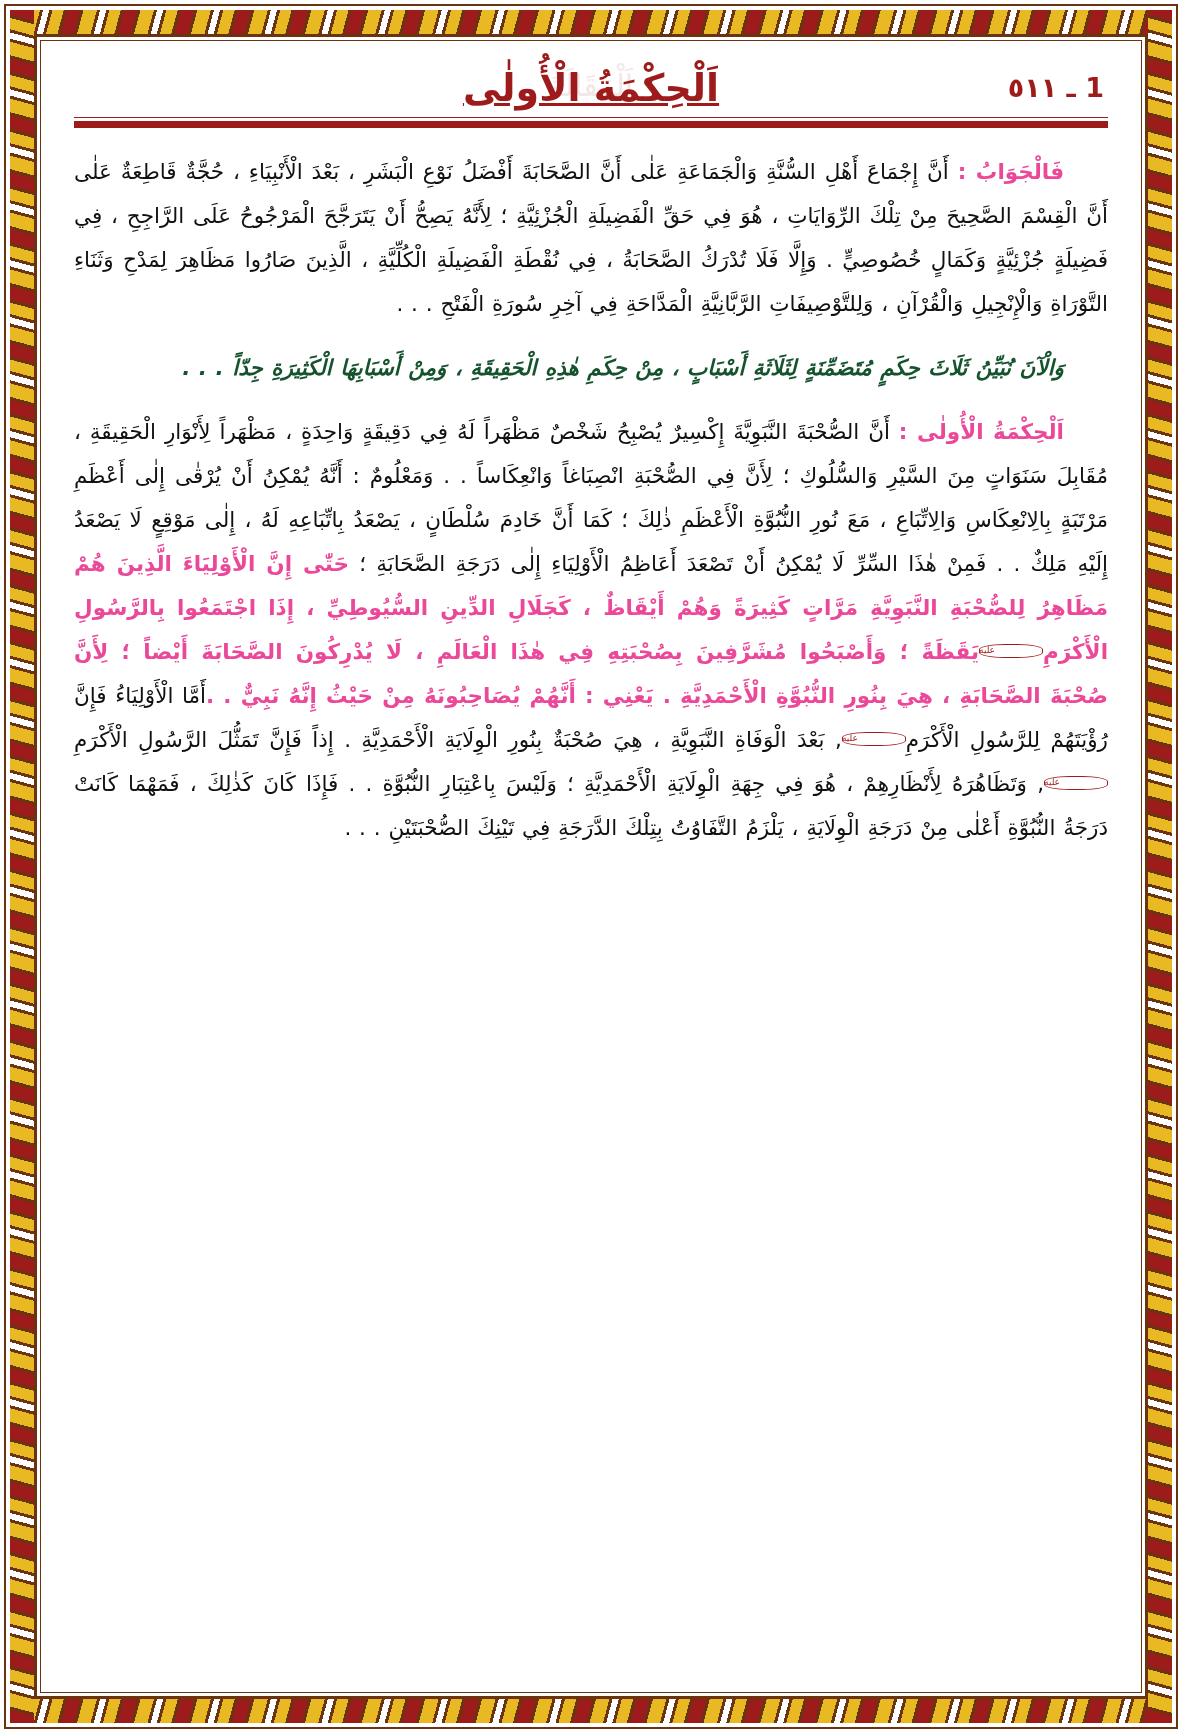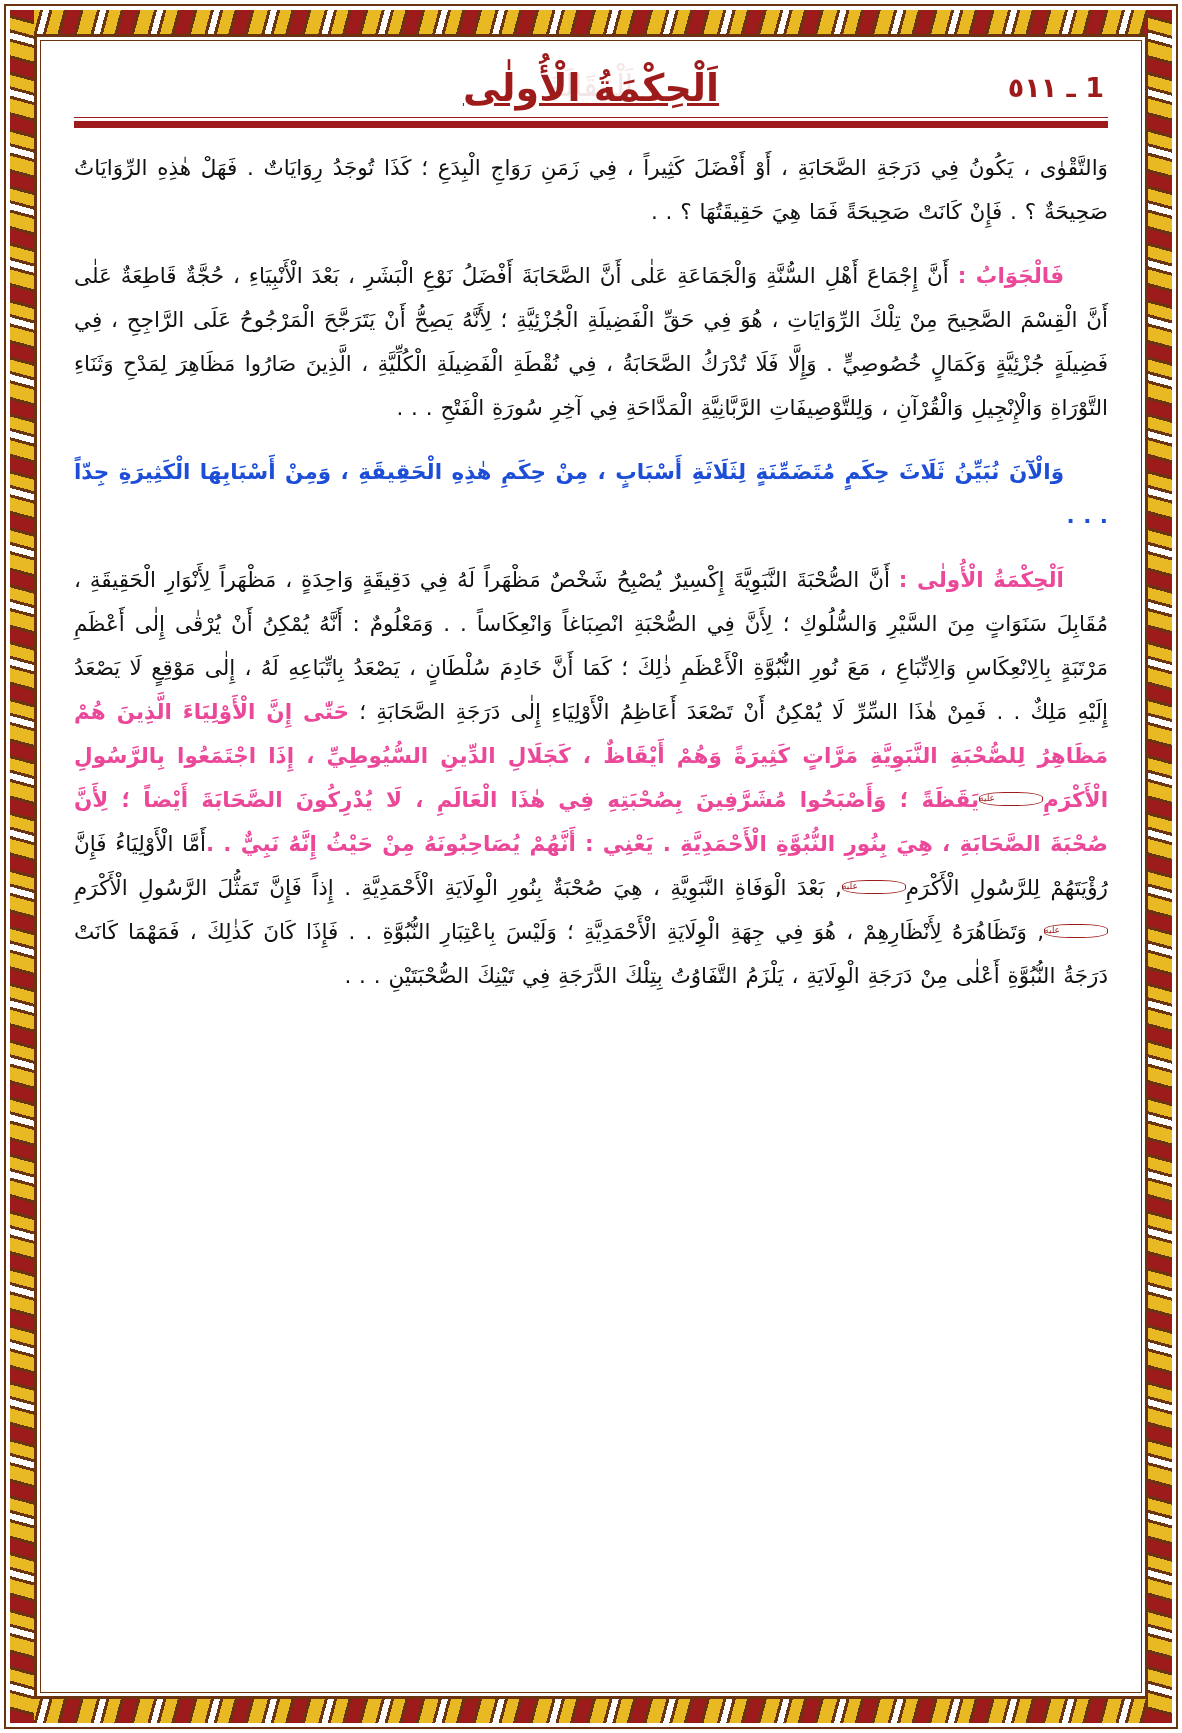--- a/index.html
+++ b/index.html
@@ -172,22 +172,23 @@
     color: #111111;
     text-align: justify;
     text-align-last: right;
     word-spacing: 1px;
   }
   p.para.spaced { margin-top: 20px; }
   p.para.indent { text-indent: 44px; }
 
   .red { color: #ec4899; font-weight: bold; }
   p.para.allred {
-    color: #1d4ed8;
+    color: #14532d;
     font-weight: bold;
+    font-style: italic;
   }
 
   
   .honorific {
     display: inline-block;
     font-size: 9px;
     line-height: 9px;
     color: #9E1B1B;
     border: 1px solid #9E1B1B;
     border-radius: 40%;
@@ -219,23 +220,20 @@
 
     <div class="header">
       <div class="header-watermark">اَلْمَقَالَةُ</div>
       <div class="header-title">اَلْحِكْمَةُ الْأُولٰى</div>
       <div class="header-pageno">1 ـ ٥١١</div>
       <div class="header-rule"></div>
     </div>
 
     <div class="body">
 
-      <p class="para">
-        <span>وَالتَّقْوٰى ، يَكُونُ فِي دَرَجَةِ الصَّحَابَةِ ، أَوْ أَفْضَلَ كَثِيراً ، فِي زَمَنِ رَوَاجِ الْبِدَعِ ؛ كَذَا تُوجَدُ رِوَايَاتٌ . فَهَلْ هٰذِهِ الرِّوَايَاتُ صَحِيحَةٌ ؟ . فَإِنْ كَانَتْ صَحِيحَةً فَمَا هِيَ حَقِيقَتُهَا ؟ . .</span>
-      </p>
 
       <p class="para spaced indent">
         <span class="red">فَالْجَوَابُ :</span><span> أَنَّ إِجْمَاعَ أَهْلِ السُّنَّةِ وَالْجَمَاعَةِ عَلٰى أَنَّ الصَّحَابَةَ أَفْضَلُ نَوْعِ الْبَشَرِ ، بَعْدَ الْأَنْبِيَاءِ ، حُجَّةٌ قَاطِعَةٌ عَلٰى أَنَّ الْقِسْمَ الصَّحِيحَ مِنْ تِلْكَ الرِّوَايَاتِ ، هُوَ فِي حَقِّ الْفَضِيلَةِ الْجُزْئِيَّةِ ؛ لِأَنَّهُ يَصِحُّ أَنْ يَتَرَجَّحَ الْمَرْجُوحُ عَلَى الرَّاجِحِ ، فِي فَضِيلَةٍ جُزْئِيَّةٍ وَكَمَالٍ خُصُوصِيٍّ . وَإِلَّا فَلَا تُدْرَكُ الصَّحَابَةُ ، فِي نُقْطَةِ الْفَضِيلَةِ الْكُلِّيَّةِ ، الَّذِينَ صَارُوا مَظَاهِرَ لِمَدْحِ وَثَنَاءِ التَّوْرَاةِ وَالْإِنْجِيلِ وَالْقُرْآنِ ، وَلِلتَّوْصِيفَاتِ الرَّبَّانِيَّةِ الْمَدَّاحَةِ فِي آخِرِ سُورَةِ الْفَتْحِ . . .</span>
       </p>
 
       <p class="para allred spaced indent">
         <span>وَالْآنَ نُبَيِّنُ ثَلَاثَ حِكَمٍ مُتَضَمِّنَةٍ لِثَلَاثَةِ أَسْبَابٍ ، مِنْ حِكَمِ هٰذِهِ الْحَقِيقَةِ ، وَمِنْ أَسْبَابِهَا الْكَثِيرَةِ جِدّاً . . .</span>
       </p>
 
       <p class="para spaced indent">

